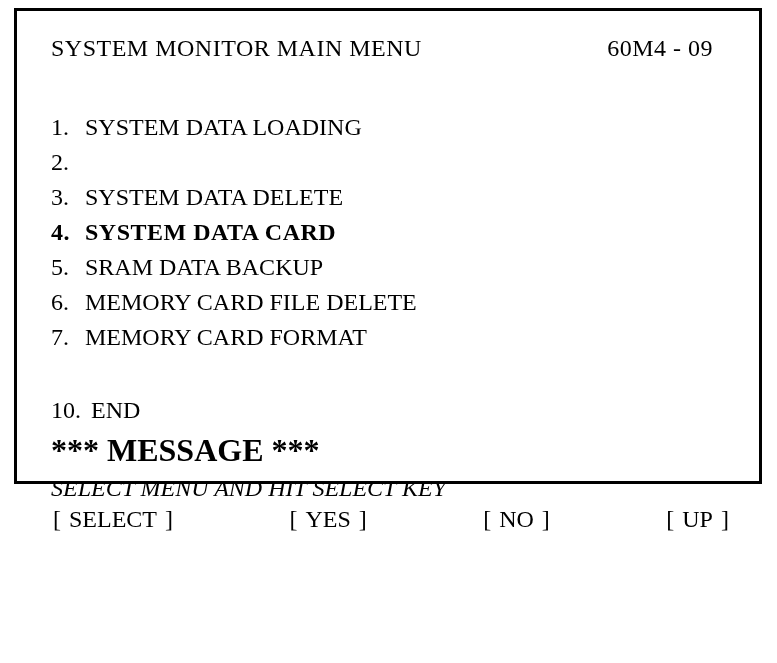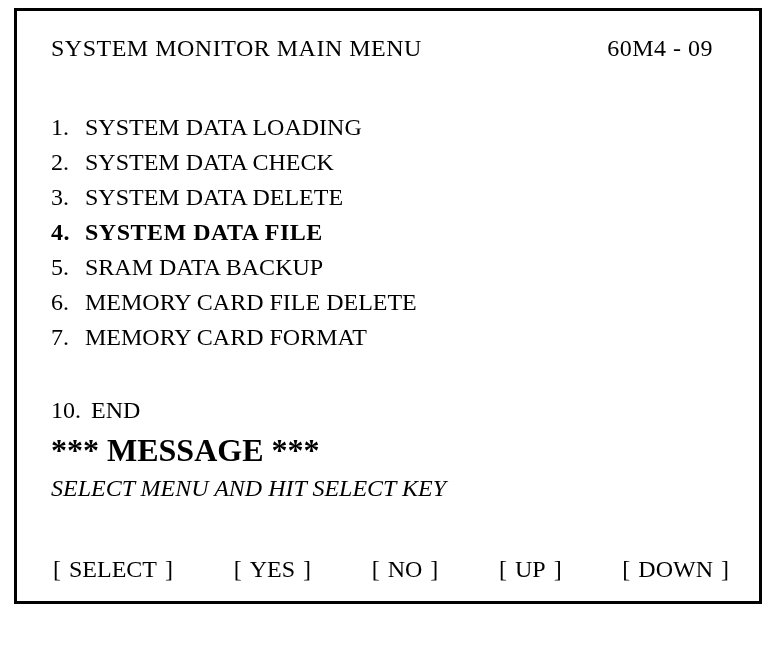--- a/index.html
+++ b/index.html
@@ -12,21 +12,21 @@
       font-family: "Times New Roman", Times, serif;
       width: 777px;
       height: 663px;
       position: relative;
     }
     .screen {
       position: absolute;
       left: 14px;
       top: 8px;
       width: 748px;
-      height: 596px;
+      height: 476px;
       border: 3px solid #000;
       padding: 24px 28px 18px 34px;
       display: flex;
       flex-direction: column;
     }
     .header-row {
       display: flex;
       justify-content: space-between;
       align-items: baseline;
       font-size: 24px;
@@ -97,29 +97,28 @@
     <span class="screen-id">60M4 - 09</span>
   </div>
 
   <ul class="menu-list">
     <li>
       <span class="menu-num">1.</span>
       <span class="menu-label">SYSTEM DATA LOADING</span>
     </li>
     <li>
       <span class="menu-num">2.</span>
-      <span class="menu-label">SYSTEM DATA CHECK</span>
     </li>
     <li>
       <span class="menu-num">3.</span>
       <span class="menu-label">SYSTEM DATA DELETE</span>
     </li>
     <li class="menu-selected">
       <span class="menu-num">4.</span>
-      <span class="menu-label">SYSTEM DATA FILE</span>
+      <span class="menu-label">SYSTEM DATA CARD</span>
     </li>
     <li>
       <span class="menu-num">5.</span>
       <span class="menu-label">SRAM DATA BACKUP</span>
     </li>
     <li>
       <span class="menu-num">6.</span>
       <span class="menu-label">MEMORY CARD FILE DELETE</span>
     </li>
     <li>
@@ -136,16 +135,15 @@
   <div class="msg-header">*** MESSAGE ***</div>
   <div class="msg-text">SELECT MENU AND HIT SELECT KEY</div>
 
   <div class="spacer"></div>
 
   <div class="softkeys">
     <span class="softkey">[ <span class="sk-label">SELECT</span> ]</span>
     <span class="softkey">[ <span class="sk-label">YES</span> ]</span>
     <span class="softkey">[ <span class="sk-label">NO</span> ]</span>
     <span class="softkey">[ <span class="sk-label">UP</span> ]</span>
-    <span class="softkey">[ <span class="sk-label">DOWN</span> ]</span>
   </div>
 
 </div>
 
 </body></html>

